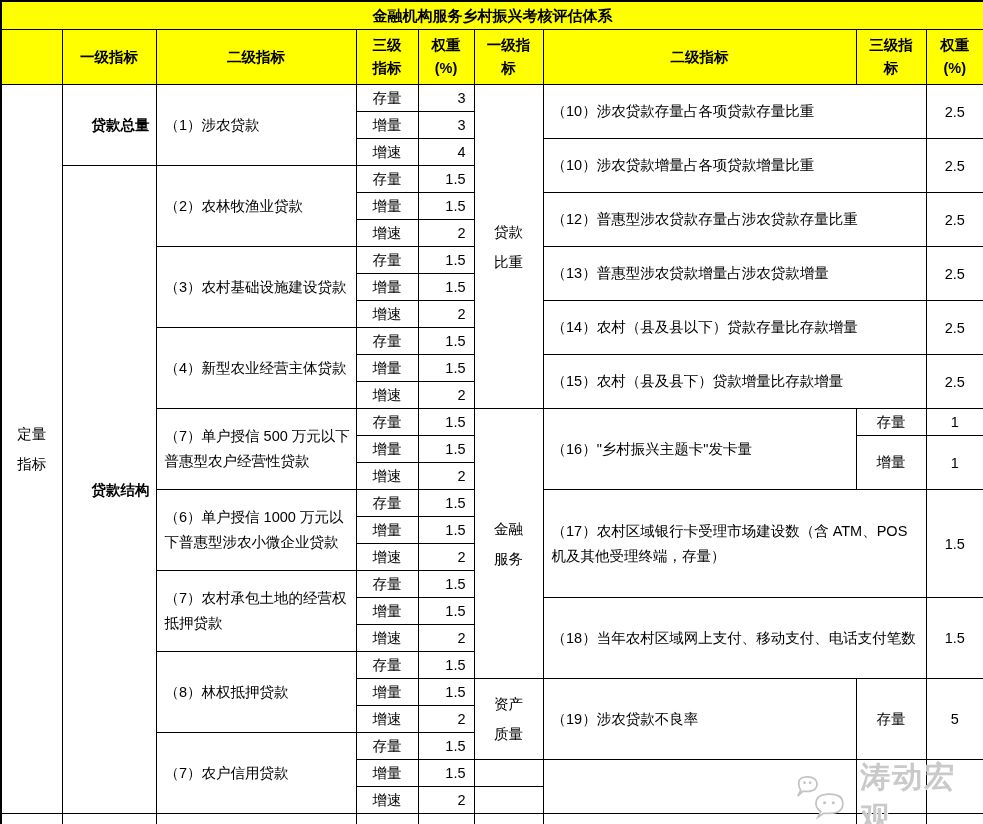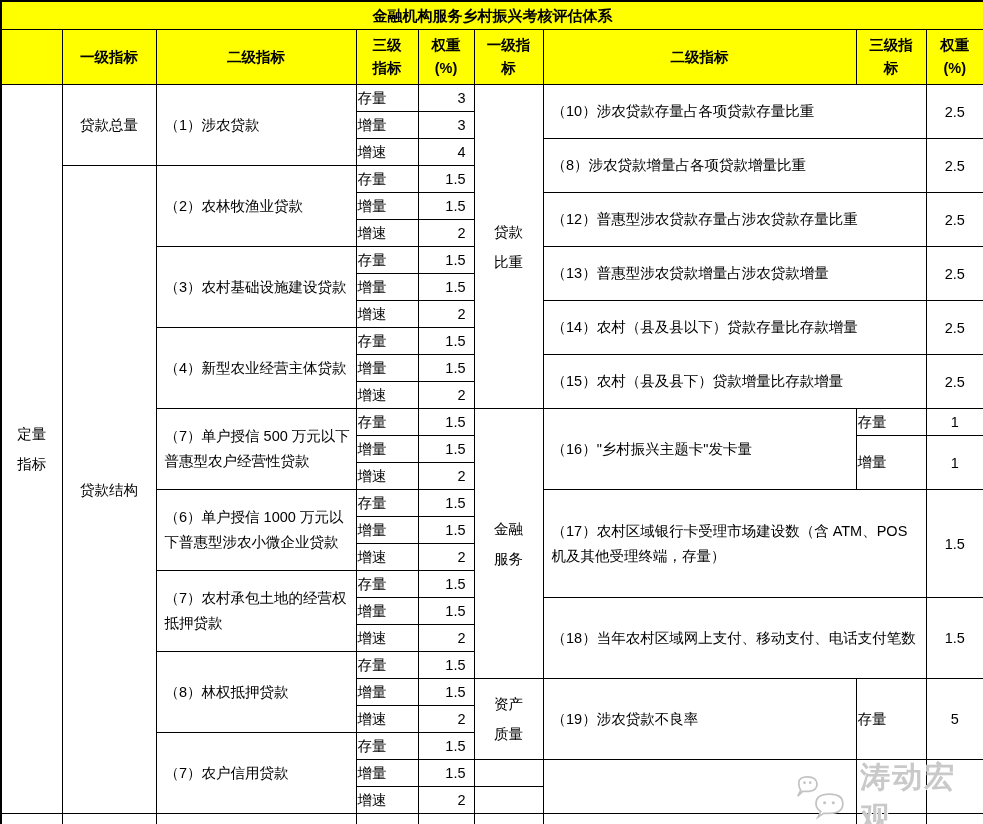--- a/index.html
+++ b/index.html
@@ -12,24 +12,24 @@
   tr.ru{height:27px;}
   tr.rtitle{height:27px;}
   tr.rhead{height:55px;}
   tr.rpart{height:10px;}
   tr.rpart td{padding:0;line-height:0;height:10px;}
   td.title{background:#ffff00;font-weight:bold;font-size:15px;text-align:center;line-height:25px;}
   td.head{background:#ffff00;font-weight:bold;text-align:center;line-height:23px;padding:0 6px;}
   td.head.narrow2{padding:0 12px;}  
   td.head.narrow3{padding:0 10px;}  
   td.cat{text-align:center;line-height:30px;padding:12px 9px;}
-  td.lvl1{text-align:center;line-height:30px;padding:16px 6px;}
+  td.lvl1{text-align:right;line-height:30px;padding:16px 6px;font-weight:bold;}
   td.lvl1r{text-align:center;line-height:30px;padding:0 15px;}
   td.item{text-align:left;padding:2px 4px 2px 8px;line-height:25px;}
-  td.sub{text-align:left;}
+  td.sub{text-align:center;}
   td.wl{text-align:right;padding-right:8px;}
   td.wr{text-align:center;margin-top:43px;}
   .wm{position:absolute;left:793px;top:757px;display:flex;align-items:center;gap:6px;
       pointer-events:none;}
   .wm-text{font-size:30px;font-weight:bold;color:#c9c9c9;letter-spacing:2px;
            text-shadow:1px 1px 0 #ffffff;}
 </style>
 </head>
 <body>
 
@@ -82,21 +82,21 @@
   </tr>
 
   <tr class="ru">
     <td class="sub">增量</td>
     <td class="wl">3</td>
   </tr>
 
   <tr class="ru">
     <td class="sub">增速</td>
     <td class="wl">4</td>
-    <td class="item" colspan="2" rowspan="2">（8）涉农贷款增量占各项贷款增量比重</td>
+    <td class="item" colspan="2" rowspan="2">（10）涉农贷款增量占各项贷款增量比重</td>
     <td class="wr" rowspan="2">2.5</td>
   </tr>
 
   <tr class="ru">
     <td class="lvl1" rowspan="24">贷款结构</td>
     <td class="item" rowspan="3">（2）农林牧渔业贷款</td>
     <td class="sub">存量</td>
     <td class="wl">1.5</td>
   </tr>
 

